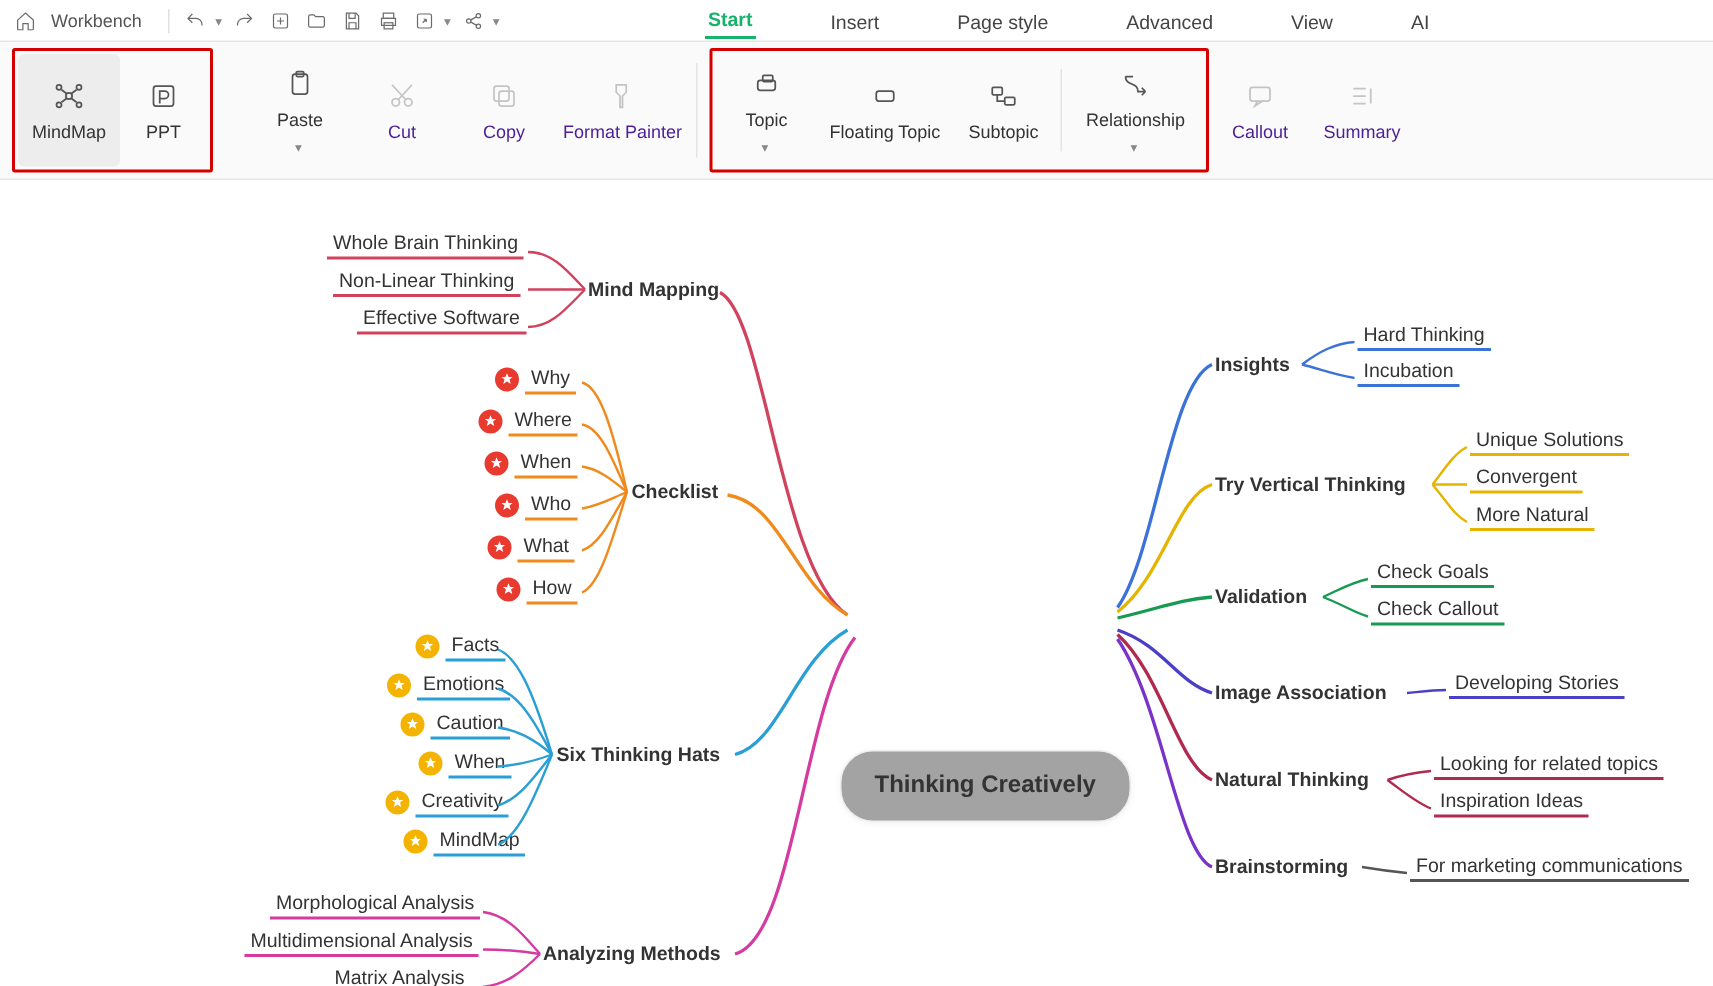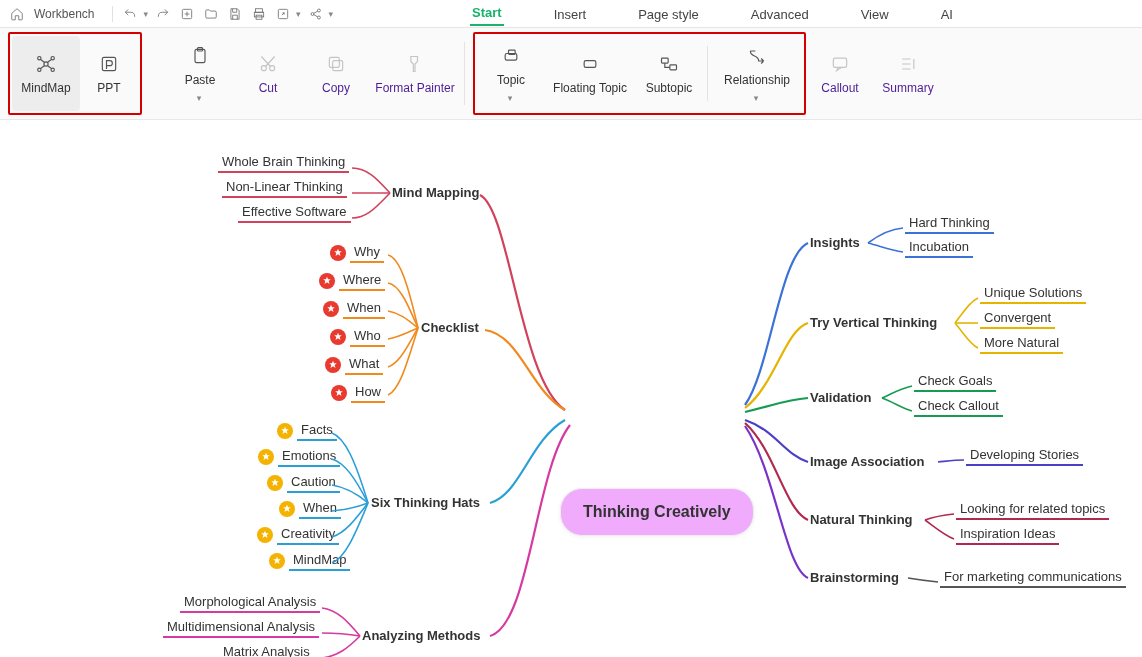--- a/index.html
+++ b/index.html
@@ -33,21 +33,21 @@
   .ribbon .rhl { border:2px solid #d40000; border-radius:2px; padding:2px; }
   .ribbon .rhl-left { margin-left:2px; margin-right:24px;}
   .ribbon .rhl-mid { margin-left:4px;}
 
   .view-active { background:#ededed; }
 
   
   .canvas { position:absolute; top:120px; left:0; right:0; bottom:0; background:#fff; }
   .node { position:absolute; font-size:13px; }
   .mainlabel { font-weight:700; }
-  .center { position:absolute; left:560px; top:368px; background:#f0abfc; border:1px solid #eee; border-radius:22px; padding:14px 22px; font-size:16px; font-weight:700; box-shadow:0 1px 4px rgba(0,0,0,.06); }
+  .center { position:absolute; left:560px; top:380px; background:#a3a3a3; border:1px solid #eee; border-radius:22px; padding:14px 22px; font-size:16px; font-weight:700; box-shadow:0 1px 4px rgba(0,0,0,.06); }
   .leaf { border-bottom:2px solid; padding:2px 4px; white-space:nowrap; }
   .priority { display:inline-flex; width:16px; height:16px; border-radius:50%; align-items:center; justify-content:center; margin-right:4px; vertical-align:middle; }
   .priority.red { background:#e83a2e; }
   .priority.yellow { background:#f5b301; }
   .priority svg { width:10px; height:10px; fill:#fff; }
   .child { display:flex; align-items:center; }
 
   svg.conn { position:absolute; overflow:visible; pointer-events:none; }
 </style>
 </head>

